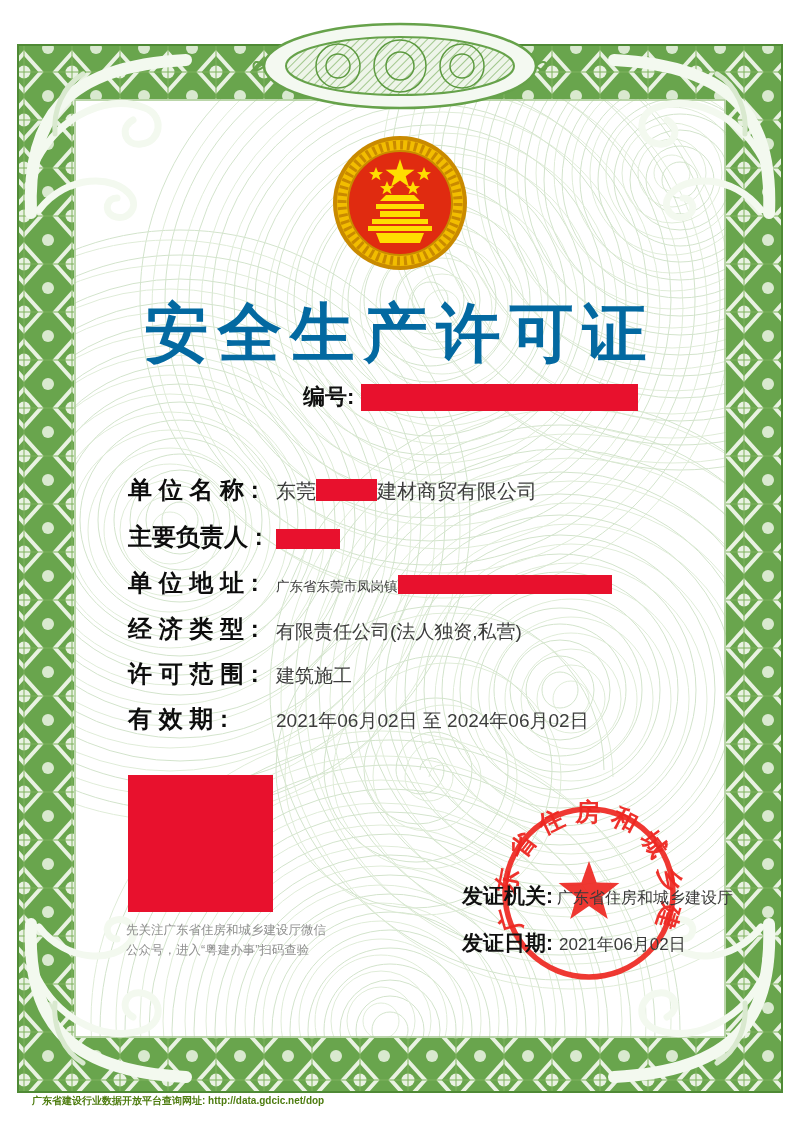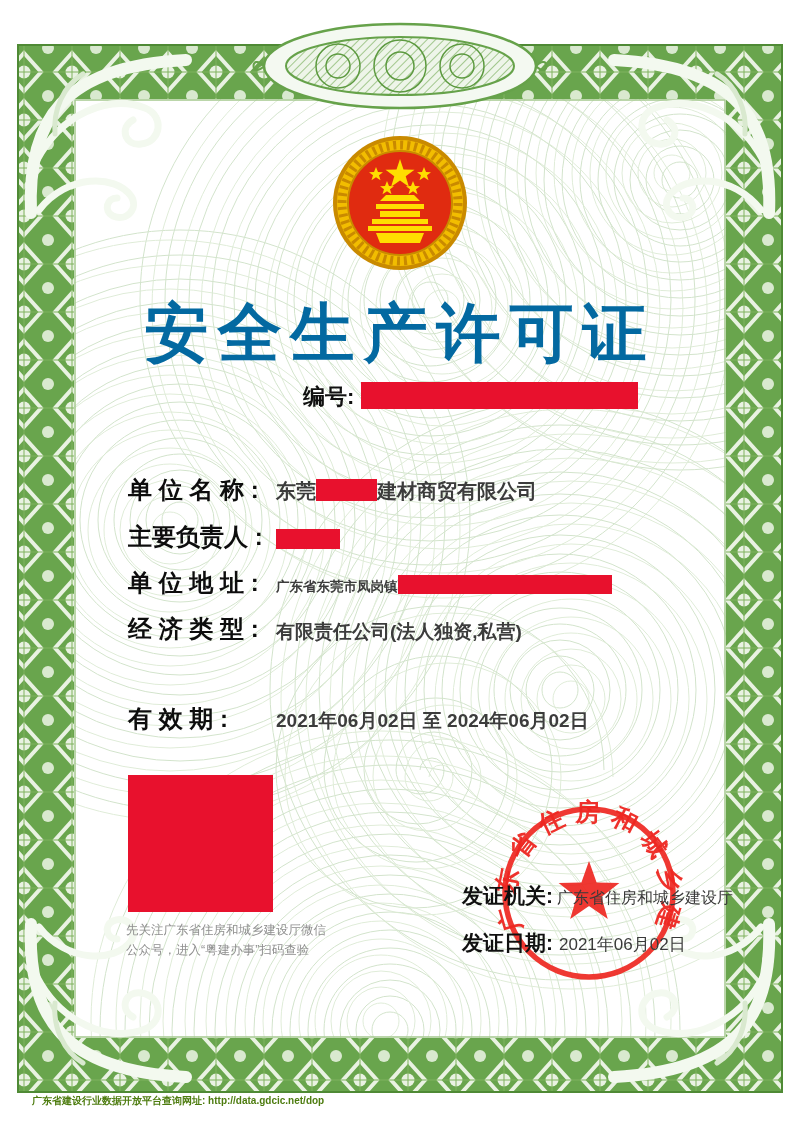--- a/index.html
+++ b/index.html
@@ -7,26 +7,26 @@
     width:800px;height:1131px;background:#ffffff;position:relative;overflow:hidden;
     font-family:"Liberation Sans","DejaVu Sans",sans-serif;
   }
   .abs{position:absolute;}
   
   .title{
     left:60px;top:290px;width:680px;text-align:center;
     font-size:64px;font-weight:bold;color:#0369a1;letter-spacing:9px;
     white-space:nowrap;z-index:5;
   }
-  .serial-row{left:303px;top:382px;display:flex;z-index:5;}
+  .serial-row{left:303px;top:382px;display:flex;align-items:center;z-index:5;}
   .serial-label{font-size:22px;font-weight:bold;color:#111;}
   .serial-bar{width:277px;height:27px;background:#e8112d;margin-left:7px;}
   .field{display:flex;align-items:baseline;z-index:5;}
   .flabel{font-size:24px;font-weight:bold;color:#0d0d0d;width:148px;flex:none;white-space:nowrap;}
-  .fvalue{color:#3c3c3c;white-space:nowrap;display:flex;align-items:baseline;font-weight:bold;}
+  .fvalue{color:#3c3c3c;white-space:nowrap;display:flex;align-items:baseline;}
   .redbox{background:#e8112d;display:inline-block;}
   .f-name{left:128px;top:474px;}   .f-name .fvalue{font-size:20px;}
   .f-person{left:128px;top:521px;}
   .f-address{left:128px;top:567px;} .f-address .fvalue{font-size:13.5px;}
   .f-economic{left:128px;top:613px;align-items:flex-end;} .f-economic .fvalue{font-size:19px;}
   .f-scope{left:128px;top:658px;}    .f-scope .fvalue{font-size:19px;}
   .f-validity{left:128px;top:703px;} .f-validity .fvalue{font-size:19px;}
   .qr-redaction{left:128px;top:775px;width:145px;height:137px;background:#e8112d;z-index:5;}
   .qr-caption{
     left:126px;top:920px;width:200px;font-size:12.5px;line-height:1.6;
@@ -200,20 +200,24 @@
       <span>广东省东莞市凤岗镇</span>
       <span class="redbox" style="width:214px;height:19px;transform:translateY(3px);"></span>
     </span>
   </div>
 
   <div class="abs field f-economic">
     <span class="flabel">经 济 类 型 :</span>
     <span class="fvalue">有限责任公司(法人独资,私营)</span>
   </div>
 
+  <div class="abs field f-scope">
+    <span class="flabel">许 可 范 围 :</span>
+    <span class="fvalue">建筑施工</span>
+  </div>
 
   <div class="abs field f-validity">
     <span class="flabel">有  效  期 :</span>
     <span class="fvalue">2021年06月02日 至 2024年06月02日</span>
   </div>
 
   <div class="abs qr-redaction"></div>
   <div class="abs qr-caption">先关注广东省住房和城乡建设厅微信公众号，进入“粤建办事”扫码查验</div>
 
   <svg class="abs stamp" viewBox="0 0 190 190">

